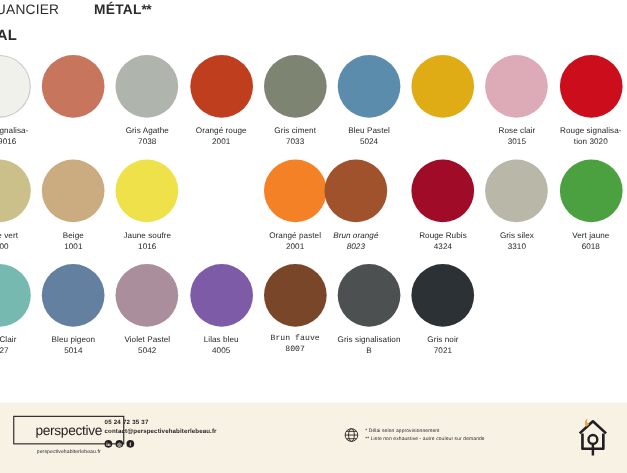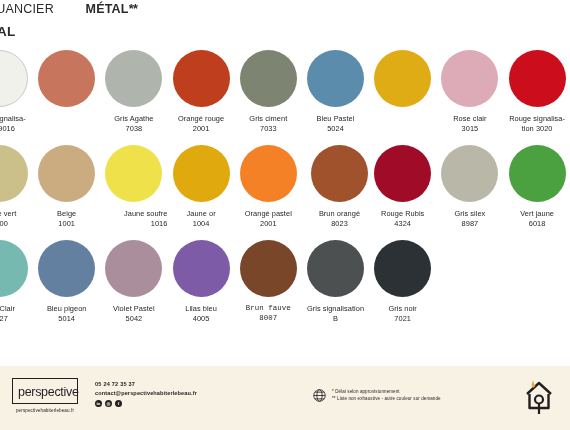--- a/index.html
+++ b/index.html
@@ -104,21 +104,21 @@
   }
   .footer-inner {
     position: relative;
     width: 570px;
     height: 64px;
   }
   .logo-block {
     position: absolute;
     left: 12px;
     top: 12px;
-    width: 66px;
+    width: 101px;
     text-align: center;
   }
   .logo-box {
     border: 1.2px solid #231f20;
     padding: 3px 5px 3px 5px;
     display: block;
   }
   .logo-word {
     font-size: 12.5px;
     letter-spacing: -0.3px;
@@ -260,49 +260,44 @@
         <div class="swatch" style="left: 0px;">
           <span class="disc" style="background: rgb(204, 192, 138);"></span>
           <div class="label">Beige vert
 1000</div>
         </div>
         <div class="swatch" style="left: 67.2px;">
           <span class="disc" style="background: rgb(203, 171, 128);"></span>
           <div class="label">Beige
 1001</div>
         </div>
-        <div class="swatch" style="left: 134.4px; text-align: right;">
+        <div class="swatch" style="left: 134.4px;">
           <span class="disc" style="background: rgb(238, 225, 74);"></span>
           <div class="label">Jaune soufre
 1016</div>
-        </div>
-        <div class="swatch" style="left: 201.6px;">
-          <span class="disc" style="background: rgb(224, 170, 15);"></span>
-          <div class="label">Jaune or
-1004</div>
         </div>
         <div class="swatch" style="left: 268.8px;">
           <span class="disc" style="background: rgb(245, 129, 39);"></span>
           <div class="label">Orangé pastel
 2001</div>
         </div>
-        <div class="swatch" style="left: 340px;">
+        <div class="swatch" style="left: 324px; font-style: italic;">
           <span class="disc" style="background: rgb(160, 82, 44);"></span>
           <div class="label">Brun orangé
 8023</div>
         </div>
         <div class="swatch" style="left: 403.2px;">
           <span class="disc" style="background: rgb(160, 11, 40);"></span>
           <div class="label">Rouge Rubis
 4324</div>
         </div>
         <div class="swatch" style="left: 470.4px;">
           <span class="disc" style="background: rgb(185, 183, 167);"></span>
           <div class="label">Gris silex
-8987</div>
+3310</div>
         </div>
         <div class="swatch" style="left: 537.6px;">
           <span class="disc" style="background: rgb(75, 160, 64);"></span>
           <div class="label">Vert jaune
 6018</div>
         </div>
       </div>
     <div class="row">
         <div class="swatch" style="left: 0px;">
           <span class="disc" style="background: rgb(118, 185, 176);"></span>

